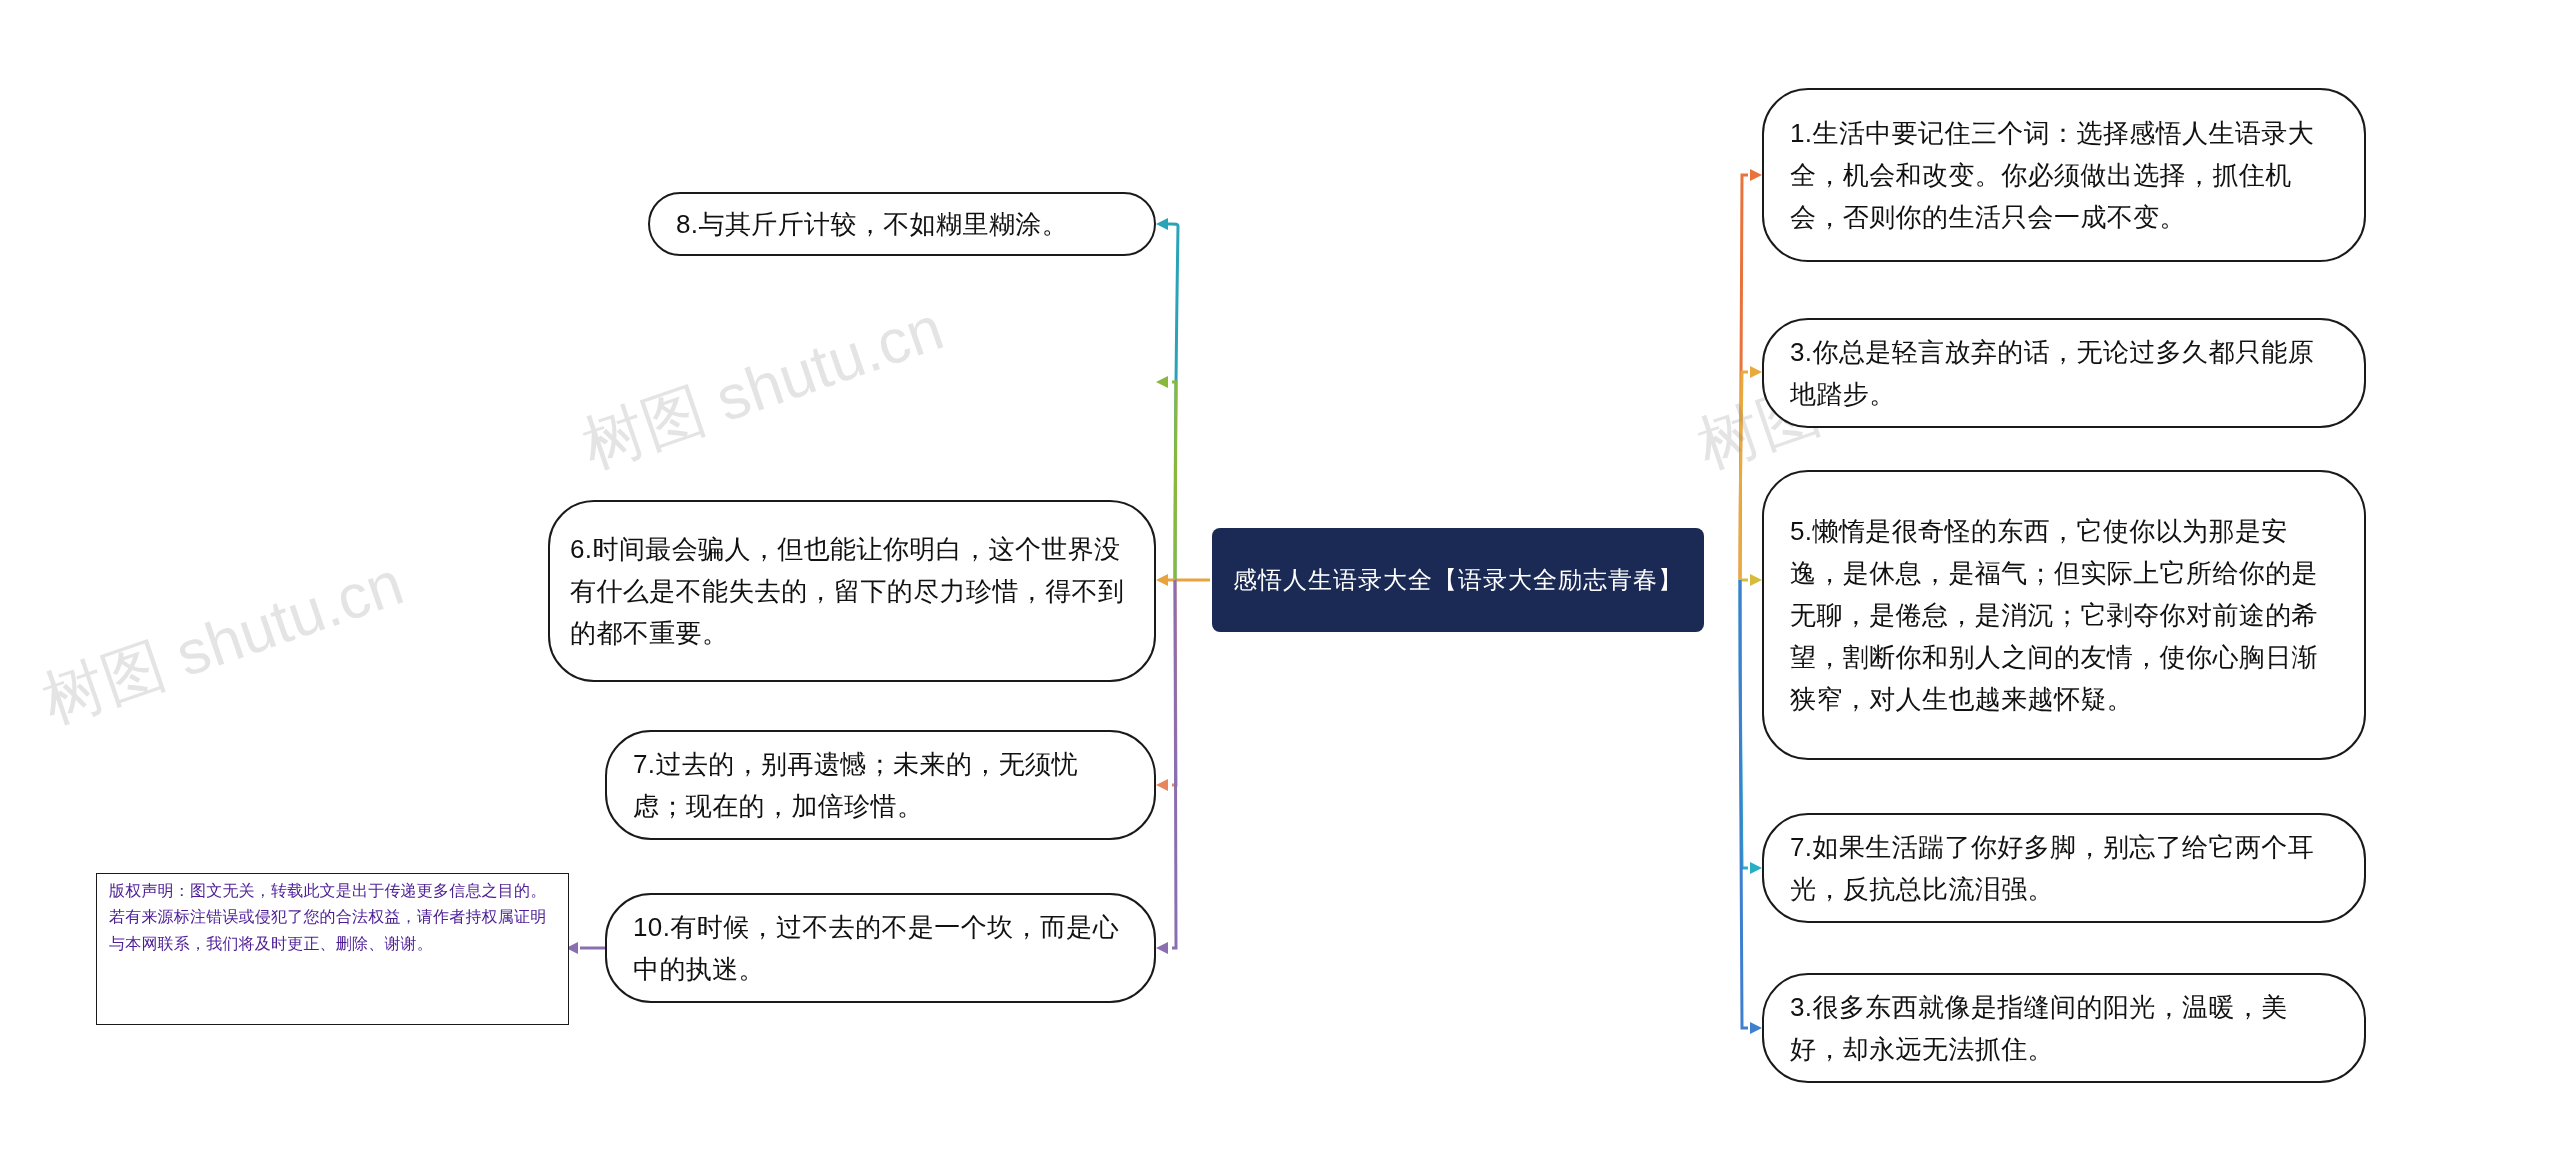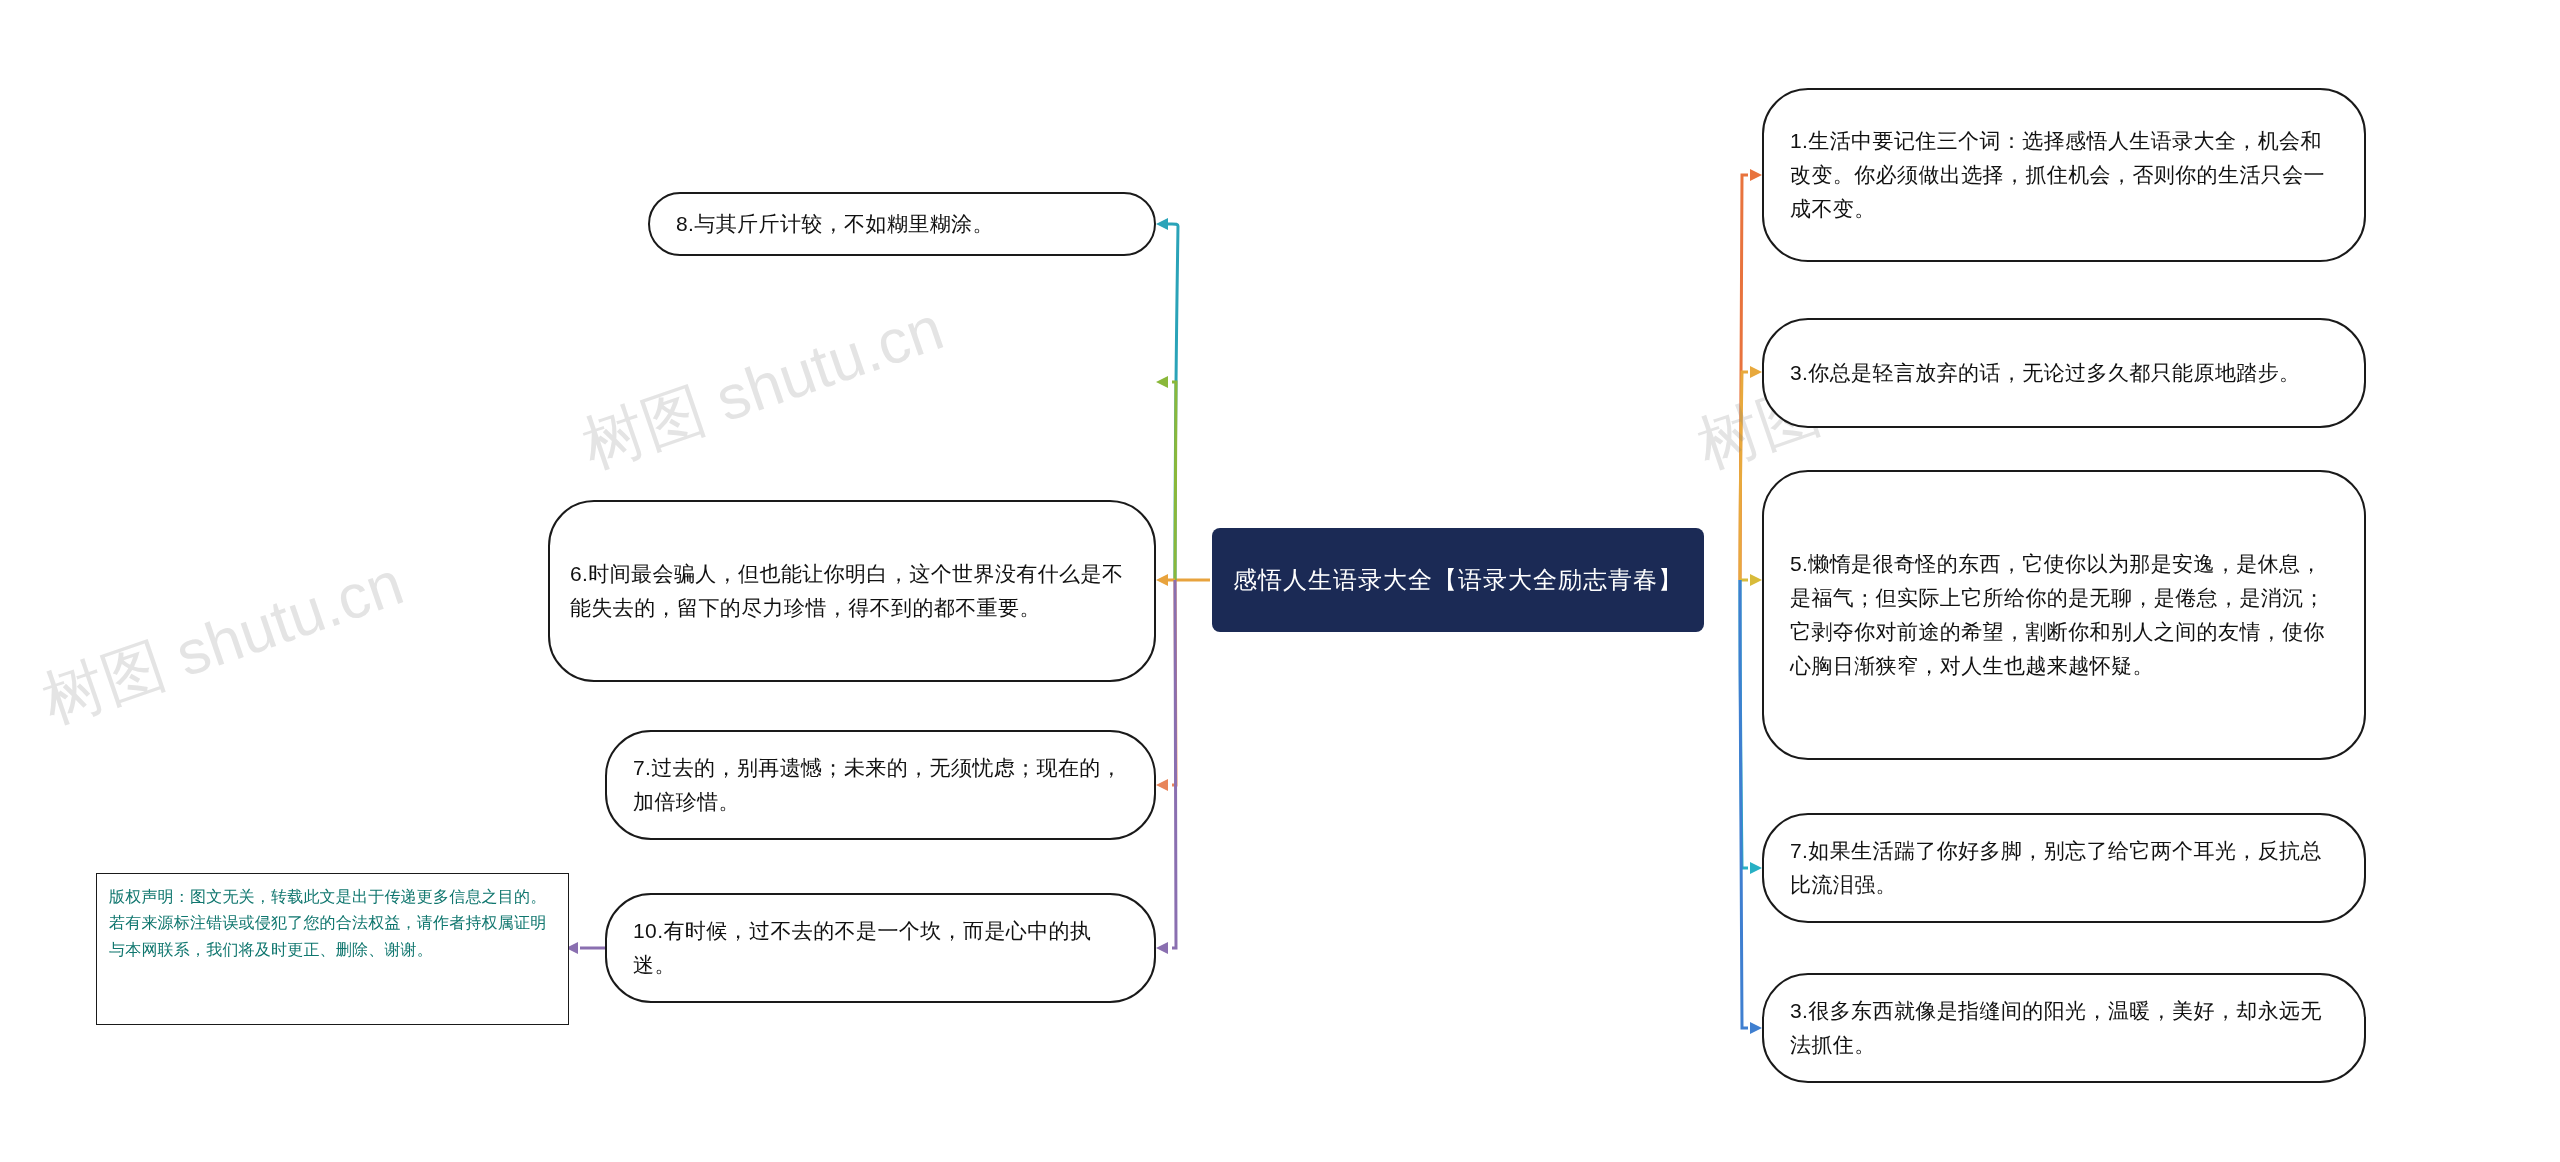--- a/index.html
+++ b/index.html
@@ -30,21 +30,21 @@
   .node {
     position: absolute;
     box-sizing: border-box;
     background: #ffffff;
     border: 2px solid #1a1a1a;
     border-radius: 46px;
     display: flex;
     align-items: center;
     justify-content: center;
     padding: 12px 26px;
-    font-size: 21px;
+    font-size: 26px;
     line-height: 1.62;
     color: #111111;
     letter-spacing: 0.4px;
     text-align: left;
   }
   .node span { display: block; width: 100%; }
   .root {
     position: absolute;
     background: #1b2a55;
     color: #ffffff;
@@ -59,22 +59,22 @@
     box-sizing: border-box;
     letter-spacing: 1px;
   }
   .disclaimer {
     position: absolute;
     box-sizing: border-box;
     background: #ffffff;
     border: 1px solid #1a1a1a;
     font-size: 16px;
     line-height: 1.65;
-    color: #0f766e;
-    padding: 10px 12px;
+    color: #4c1d95;
+    padding: 4px 12px;
     text-align: left;
     letter-spacing: 0.2px;
   }
   .watermark {
     position: absolute;
     font-size: 62px;
     color: rgba(120,120,120,0.20);
     transform: rotate(-19deg);
     font-family: "Liberation Sans", sans-serif;
     white-space: nowrap;

